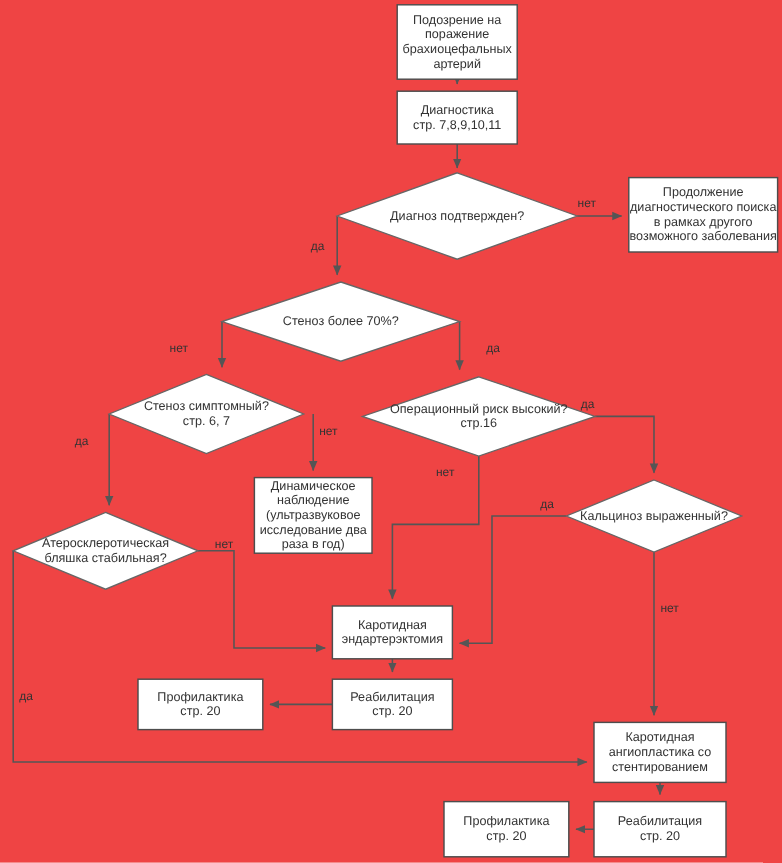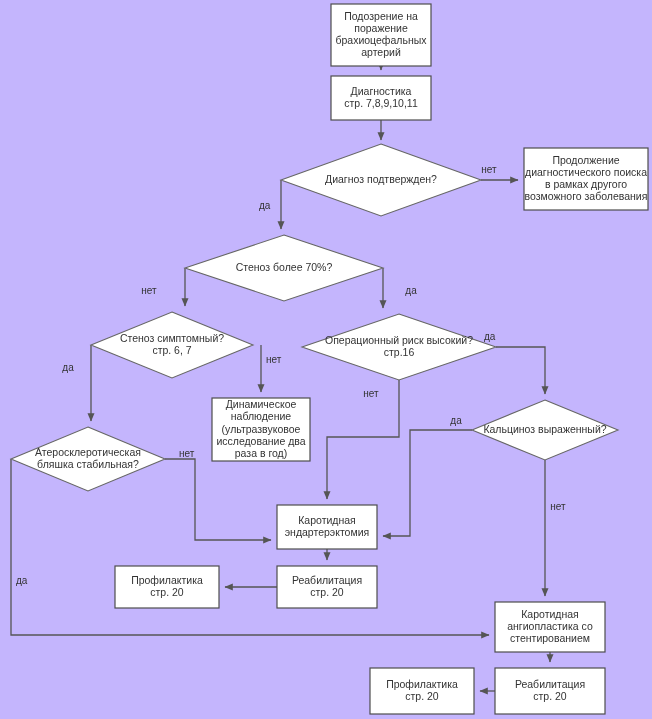--- a/index.html
+++ b/index.html
@@ -4,21 +4,21 @@
 <style>
   html, body {
     margin: 0;
     padding: 0;
     background: #ffffff;
   }
   #diagram-root {
     position: relative;
     width: 652px;
     height: 719px;
-    background: #c4b5fd;
+    background: #ef4444;
     font-family: "Liberation Sans", "DejaVu Sans", sans-serif;
     text-decoration: underline;
   }
   svg#flow {
     display: block;
     width: 652px;
     height: 719px;
   }
   .node-shape {
     fill: #ffffff;

